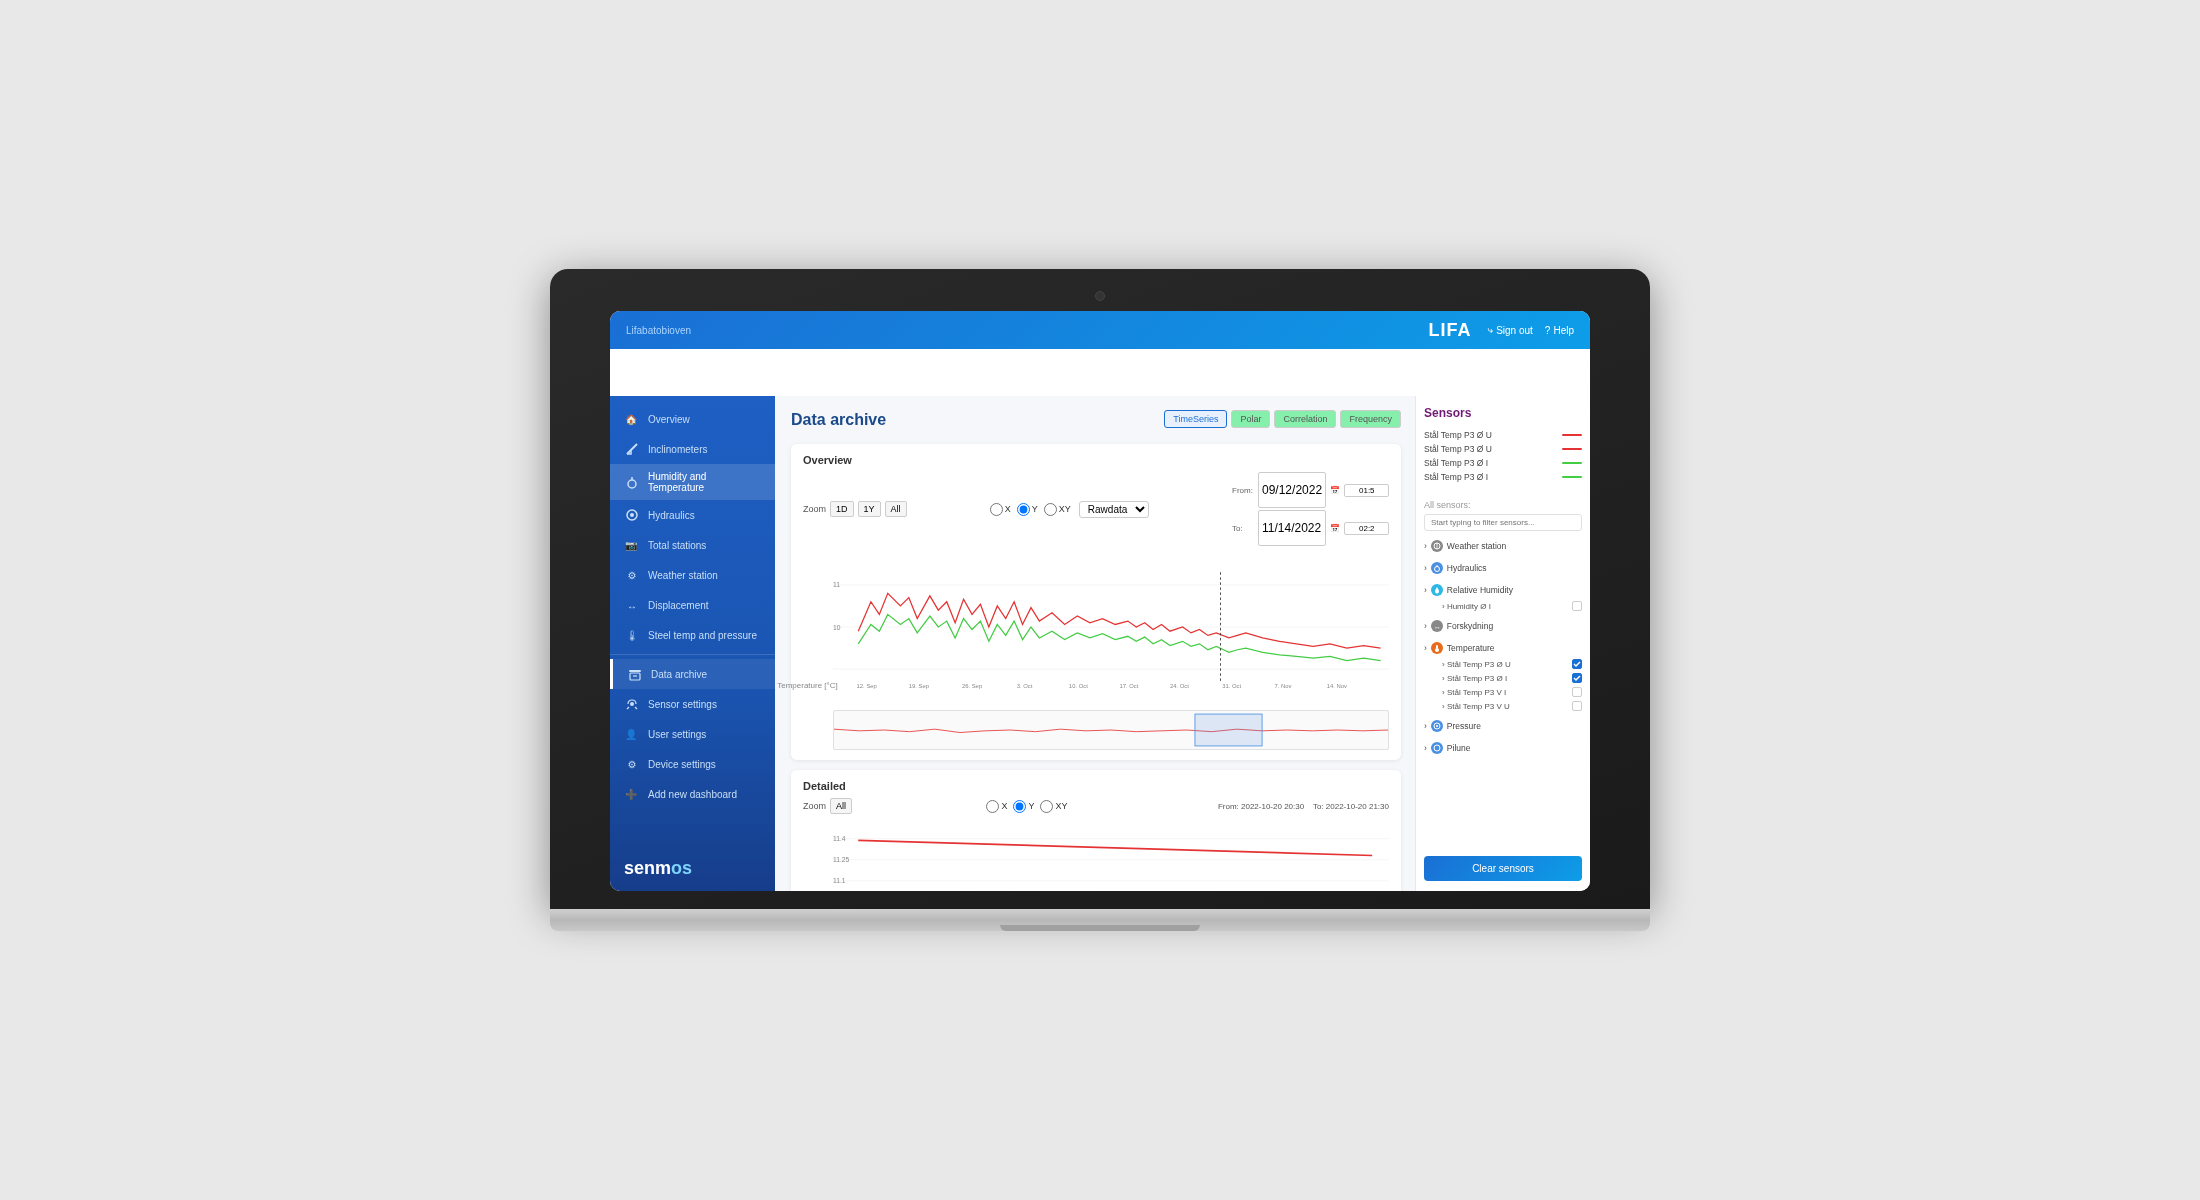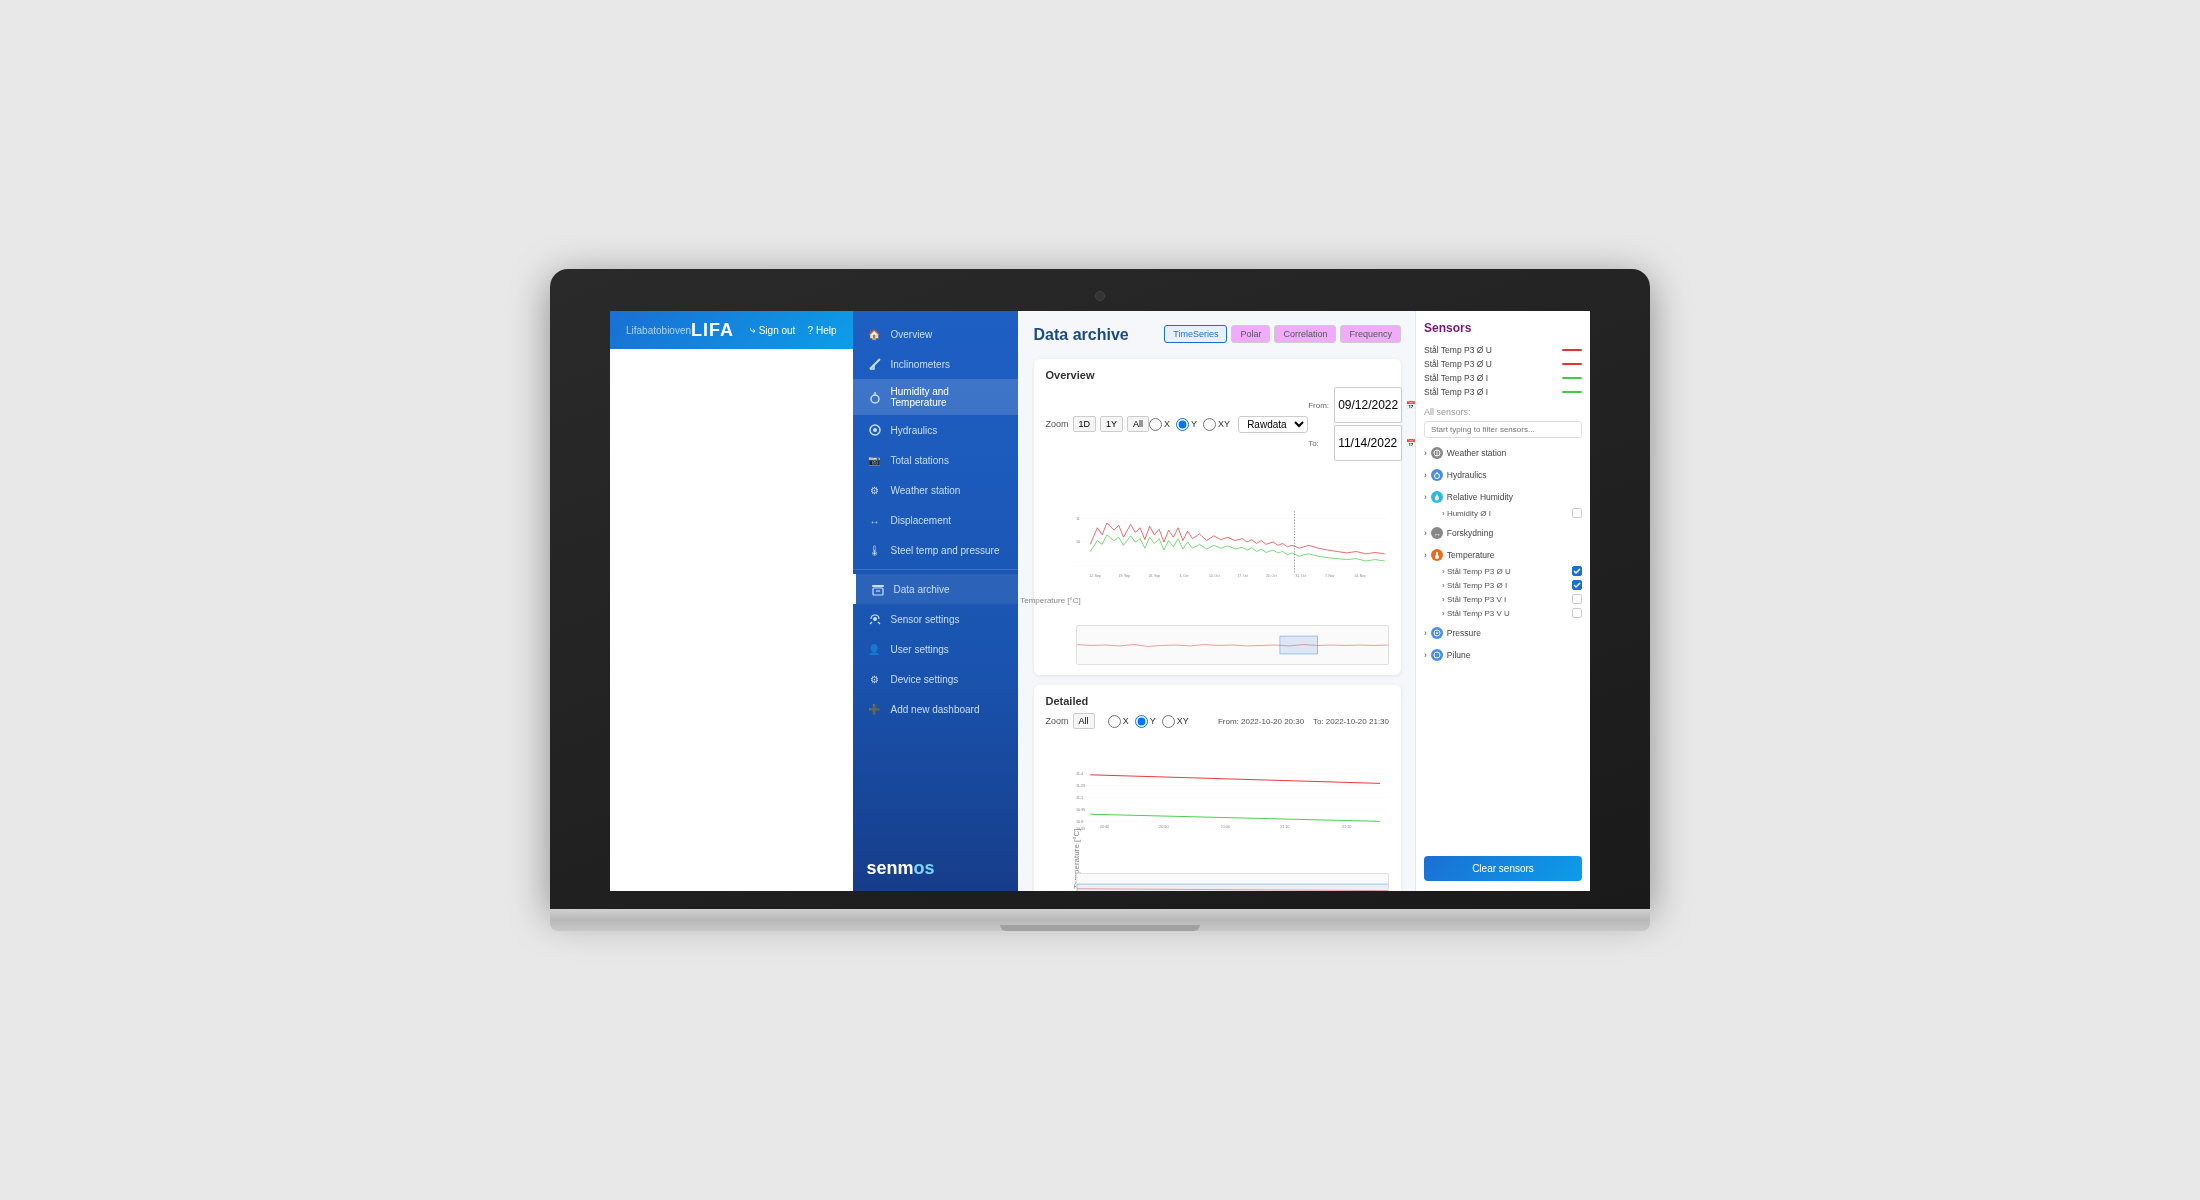--- a/index.html
+++ b/index.html
@@ -29,26 +29,27 @@
       width: 10px;
       height: 10px;
       background: #333;
       border-radius: 50%;
       margin: 0 auto 10px auto;
       border: 1px solid #444;
     }
 
     .laptop-screen {
       background: #fff;
-      border-radius: 0;
+      border-radius: 10px;
       overflow: hidden;
       width: 100%;
       height: 580px;
       display: flex;
-      flex-direction: row;
+      flex-direction: column;
+      gap: 47px;
     }
 
     .laptop-base {
       background: linear-gradient(180deg, #d0d0d0 0%, #b8b8b8 50%, #c8c8c8 100%);
       height: 22px;
       border-radius: 0 0 8px 8px;
       position: relative;
     }
     .laptop-base::after {
       content: '';
@@ -174,21 +175,21 @@
     .tab-bar {
       display: flex;
       gap: 4px;
       justify-content: flex-end;
       margin-bottom: 4px;
     }
     .tab-btn {
       padding: 3px 8px;
       font-size: 9px;
       border: 1px solid #ccc;
-      background: #f0abfc;
+      background: #86efac;
       border-radius: 3px;
       cursor: pointer;
       color: #555;
     }
     .tab-btn.active {
       background: #e8f0fe;
       border-color: #1a6fd4;
       color: #1a6fd4;
     }
 
@@ -298,21 +299,21 @@
     }
 
     .sensors-title {
       font-size: 12px;
       font-weight: 600;
       color: #701a75;
       margin-bottom: 8px;
     }
 
     .sensor-active-list {
-      margin-bottom: 8px;
+      margin-bottom: 16px;
     }
     .sensor-active-item {
       display: flex;
       align-items: center;
       justify-content: space-between;
       padding: 2px 0;
       font-size: 8.5px;
       color: #444;
     }
     .sensor-color-line {

